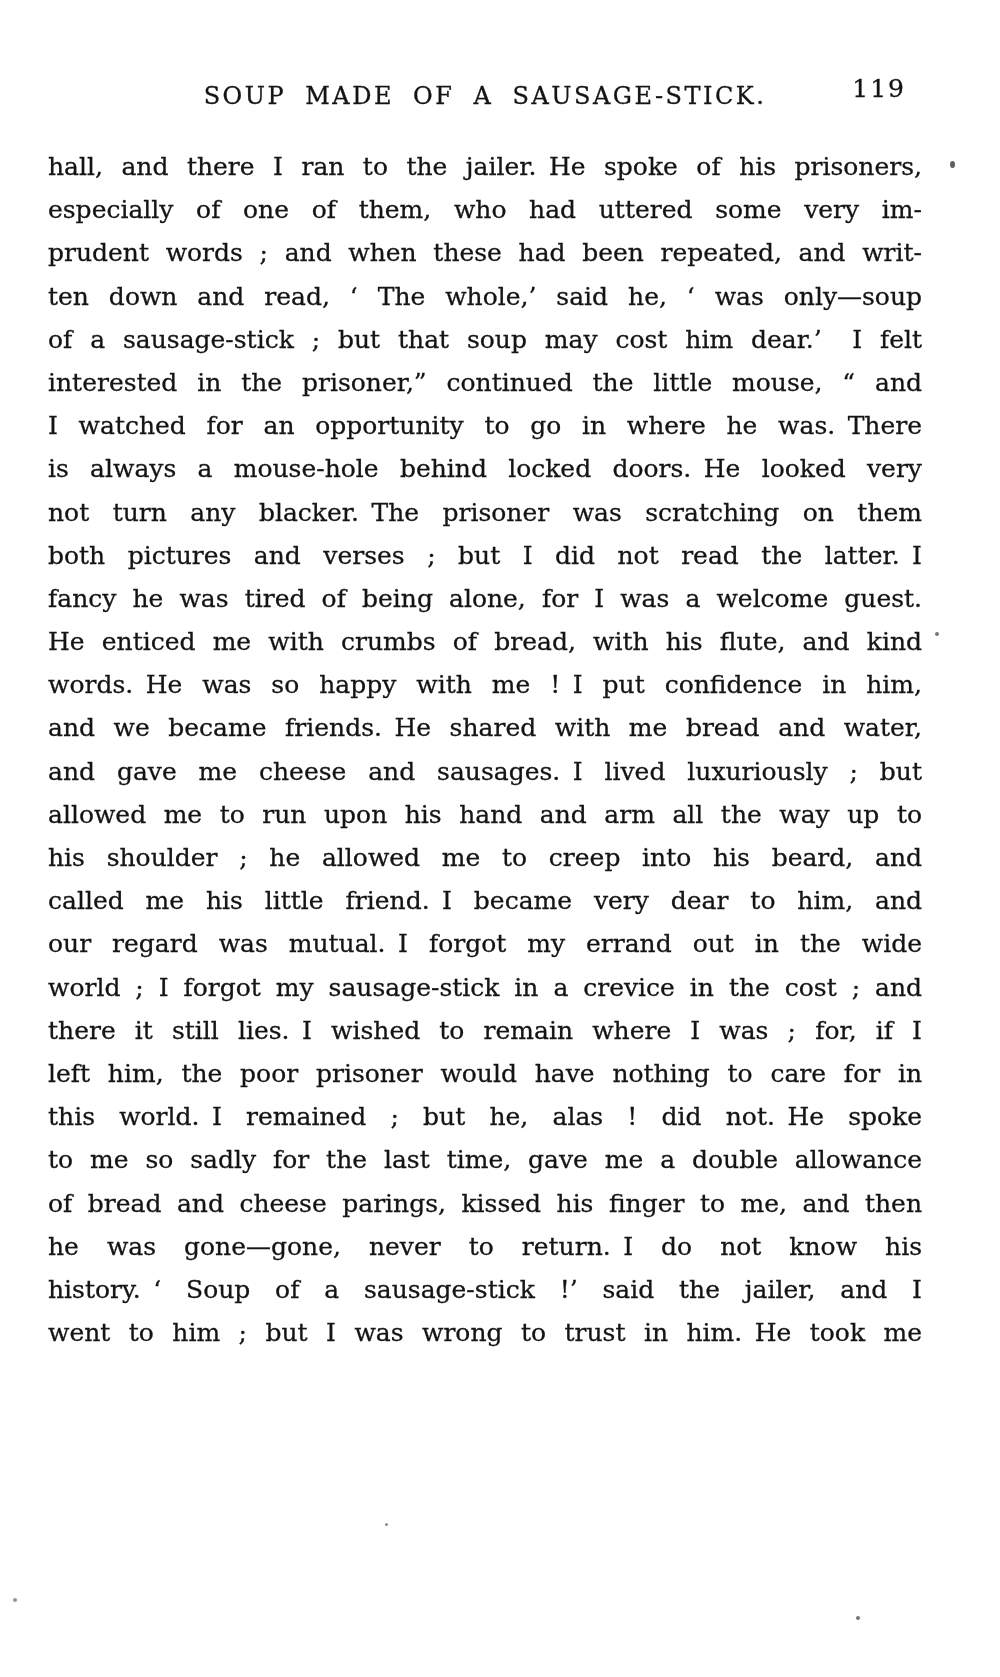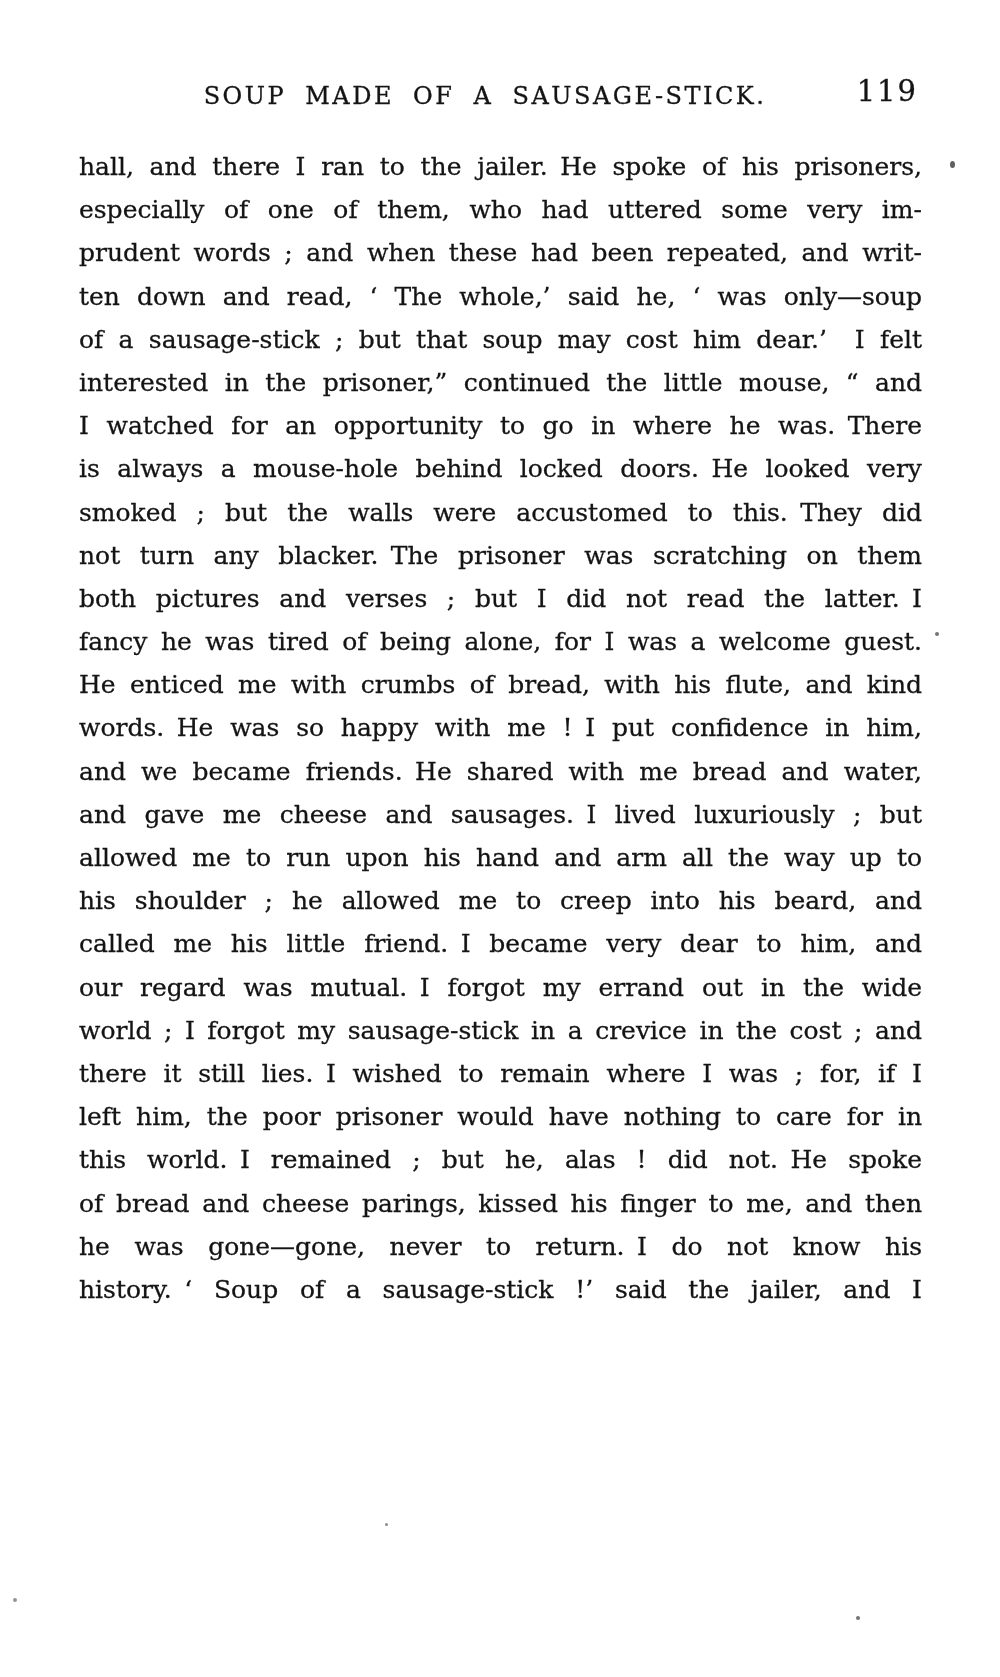--- a/index.html
+++ b/index.html
@@ -27,28 +27,27 @@
     display: block;
     text-align: center;
     font-size: 24px;
     letter-spacing: 2.5px;
     word-spacing: 9px;
     white-space: nowrap;
     padding-top: 6px;
   }
   .page-number {
     position: absolute;
-    right: 4px;
+    right: 16px;
     top: -2px;
-    font-size: 29px;
+    font-size: 25px;
     letter-spacing: 2px;
   }
   .page-body {
     margin-top: 31px;
-    margin-left: 31px;
   }
   .line {
     font-size: 25px;
     line-height: 43.2px;
     text-align: justify;
     text-align-last: justify;
     text-justify: inter-word;
     height: 43.2px;
     overflow: visible;
   }
@@ -69,39 +68,40 @@
     </div>
     <div class="page-body">
         <div class="line">hall, and there I ran to the jailer. He spoke of his prisoners,</div>
         <div class="line">especially of one of them, who had uttered some very im-</div>
         <div class="line">prudent words ; and when these had been repeated, and writ-</div>
         <div class="line">ten down and read, ‘ The whole,’ said he, ‘ was only—soup</div>
         <div class="line">of a sausage-stick ; but that soup may cost him dear.’  I felt</div>
         <div class="line">interested in the prisoner,” continued the little mouse, “ and</div>
         <div class="line">I watched for an opportunity to go in where he was. There</div>
         <div class="line">is always a mouse-hole behind locked doors. He looked very</div>
-        <div class="line">smoked ; but the walls were accustomed to this. They did</div>
         <div class="line">not turn any blacker. The prisoner was scratching on them</div>
         <div class="line">both pictures and verses ; but I did not read the latter. I</div>
         <div class="line">fancy he was tired of being alone, for I was a welcome guest.</div>
         <div class="line">He enticed me with crumbs of bread, with his flute, and kind</div>
         <div class="line">words. He was so happy with me ! I put confidence in him,</div>
         <div class="line">and we became friends. He shared with me bread and water,</div>
         <div class="line">and gave me cheese and sausages. I lived luxuriously ; but</div>
         <div class="line">allowed me to run upon his hand and arm all the way up to</div>
         <div class="line">his shoulder ; he allowed me to creep into his beard, and</div>
         <div class="line">called me his little friend. I became very dear to him, and</div>
         <div class="line">our regard was mutual. I forgot my errand out in the wide</div>
         <div class="line">world ; I forgot my sausage-stick in a crevice in the cost ; and</div>
         <div class="line">there it still lies. I wished to remain where I was ; for, if I</div>
         <div class="line">left him, the poor prisoner would have nothing to care for in</div>
         <div class="line">this world. I remained ; but he, alas ! did not. He spoke</div>
+        <div class="line">to me so sadly for the last time, gave me a double allowance</div>
         <div class="line">of bread and cheese parings, kissed his finger to me, and then</div>
         <div class="line">he was gone—gone, never to return. I do not know his</div>
         <div class="line">history. ‘ Soup of a sausage-stick !’ said the jailer, and I</div>
+        <div class="line">went to him ; but I was wrong to trust in him. He took me</div>
       </div>
   </div>
 <div class="speck" style="left: 950px; top: 161px; width: 5px; height: 7px; opacity: 0.75;"></div>
     <div class="speck" style="left: 935px; top: 632px; width: 4px; height: 4px; opacity: 0.65;"></div>
     <div class="speck" style="left: 385px; top: 1523px; width: 3px; height: 3px; opacity: 0.55;"></div>
     <div class="speck" style="left: 856px; top: 1616px; width: 4px; height: 4px; opacity: 0.65;"></div>
     <div class="speck" style="left: 13px; top: 1598px; width: 4px; height: 4px; opacity: 0.5;"></div>
   </div>
 
 </body></html>

